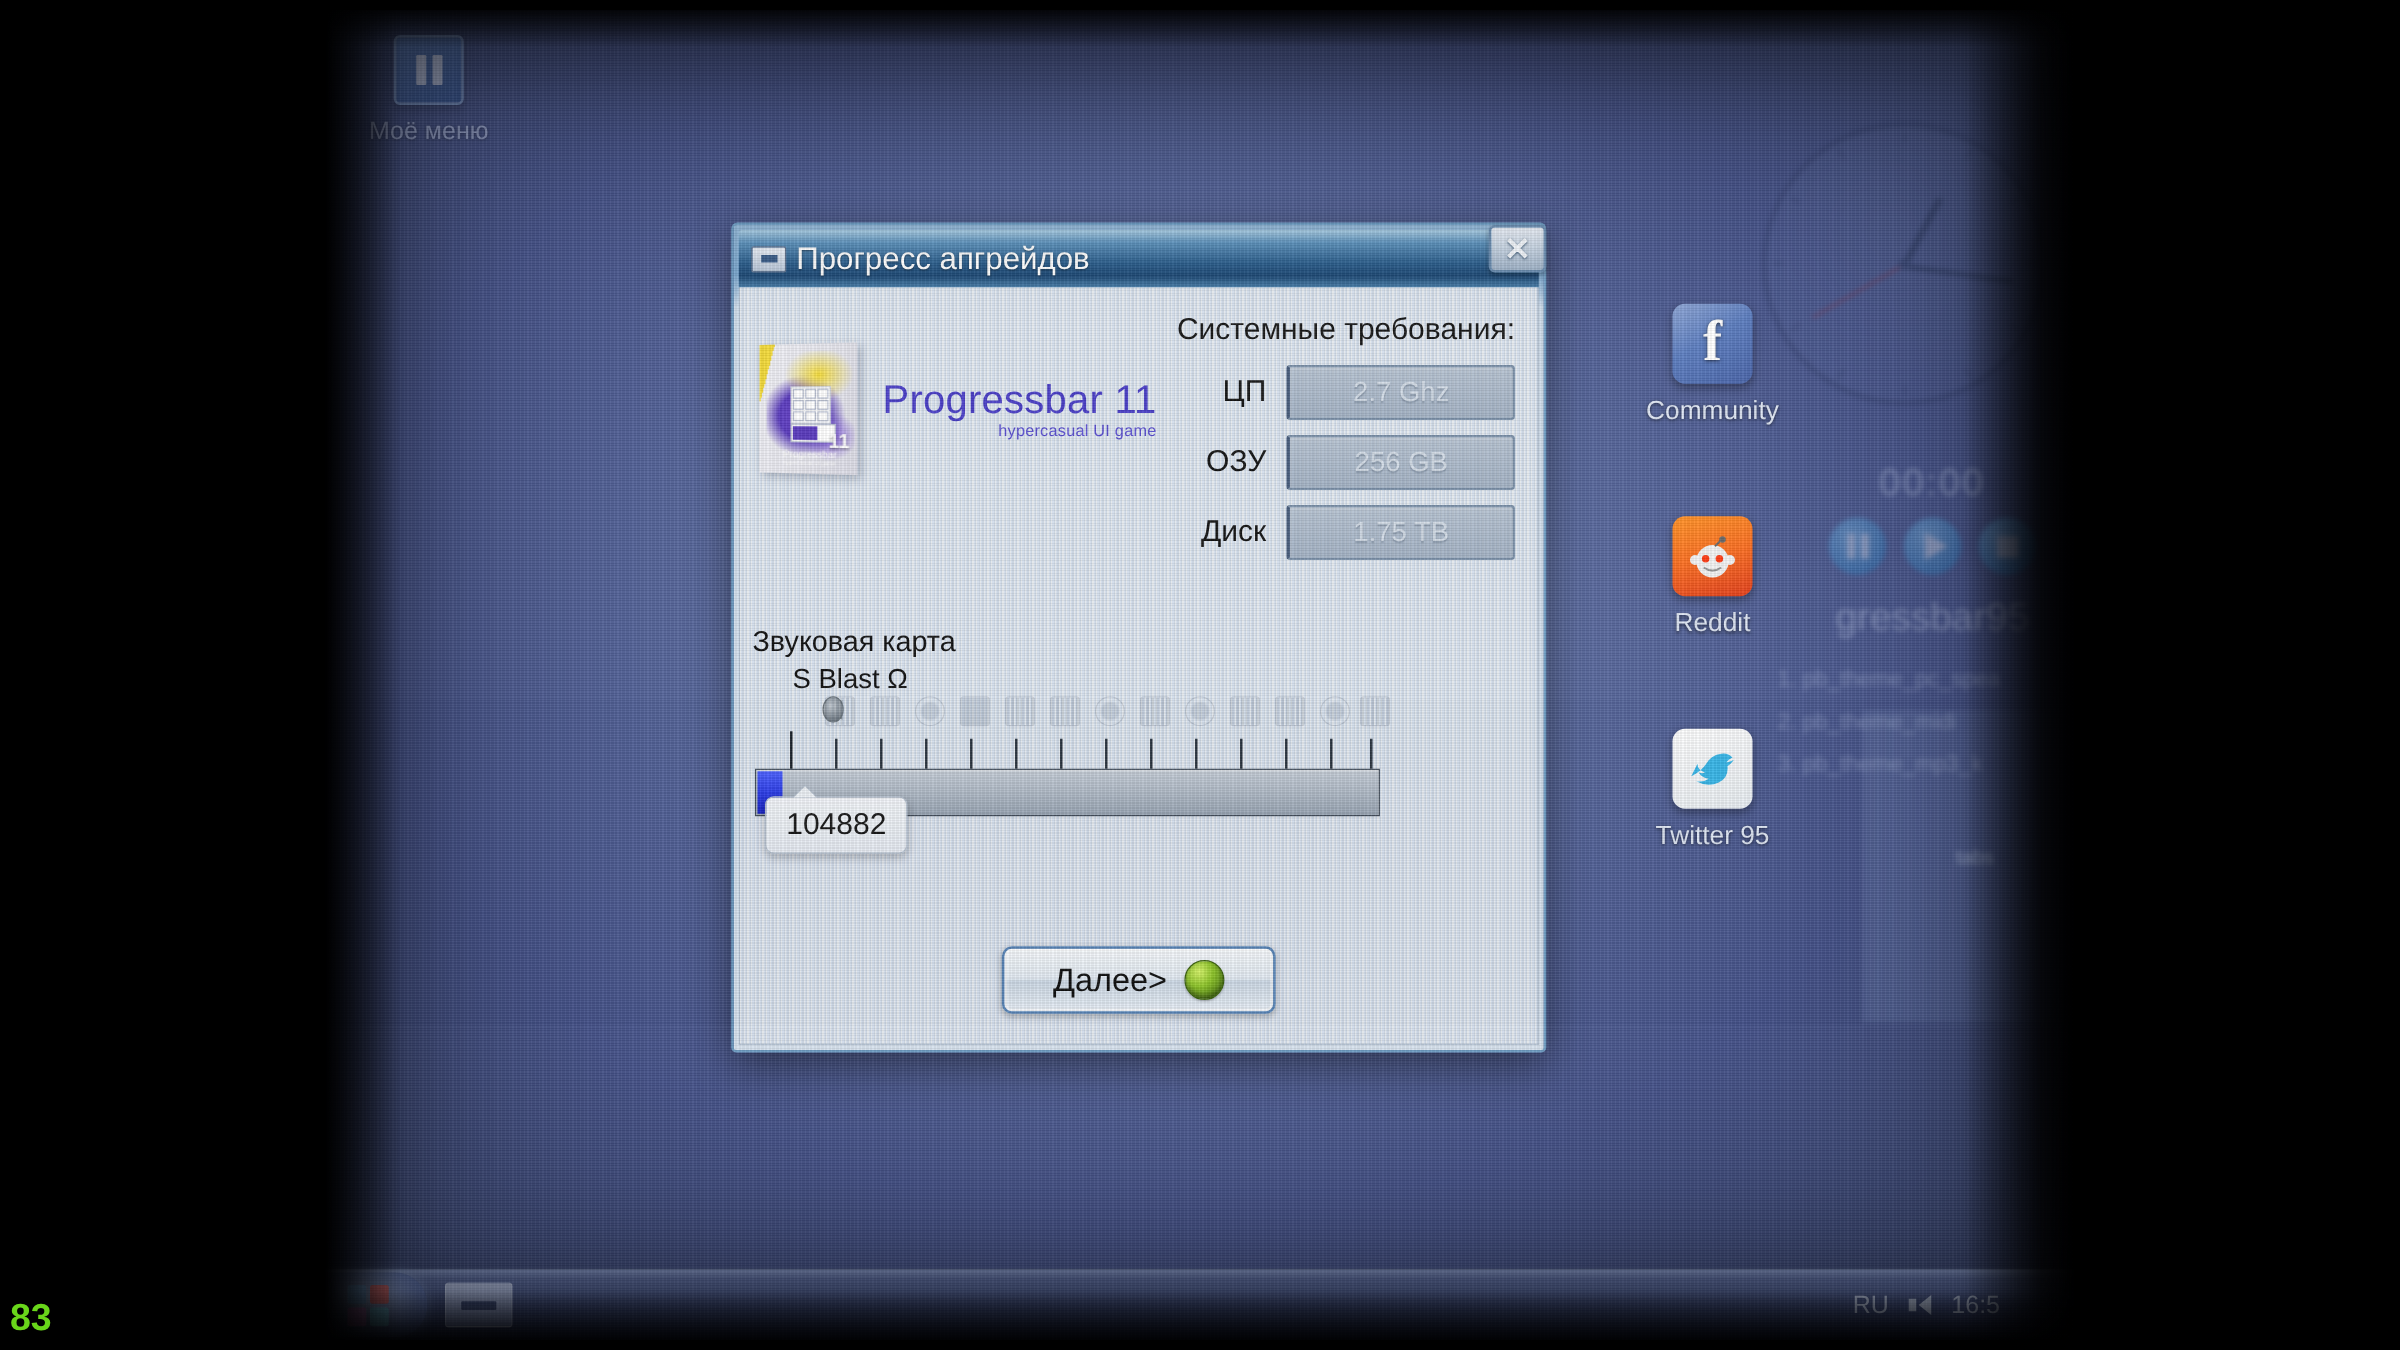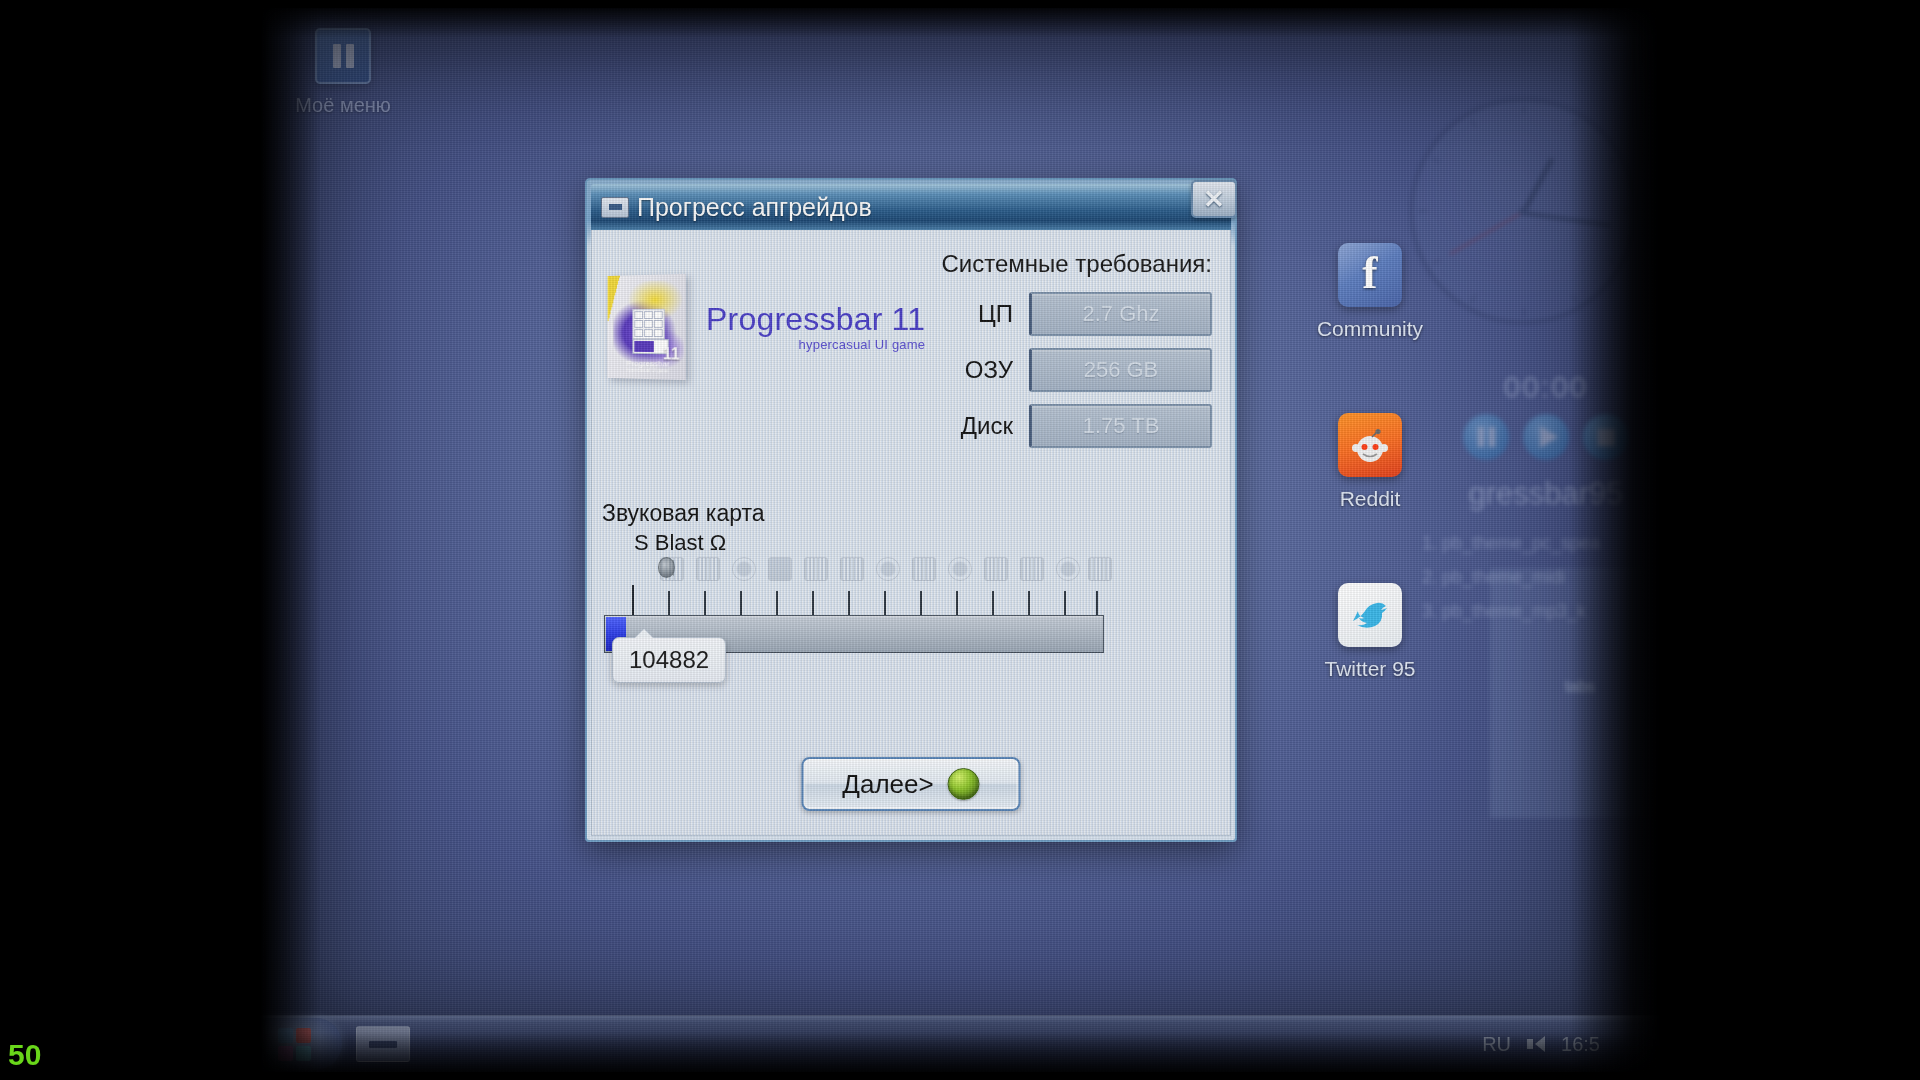--- a/index.html
+++ b/index.html
@@ -615,14 +615,14 @@
       </div>
     </div>
 
     <div id="vignette"></div>
     <div id="edgefade-l"></div>
     <div id="edgefade-r"></div>
     <div id="edgefade-t"></div>
     <div id="edgefade-b"></div>
   </div>
 
-  <div id="fps">50</div>
+  <div id="fps">83</div>
 </div>
 
 </body></html>

